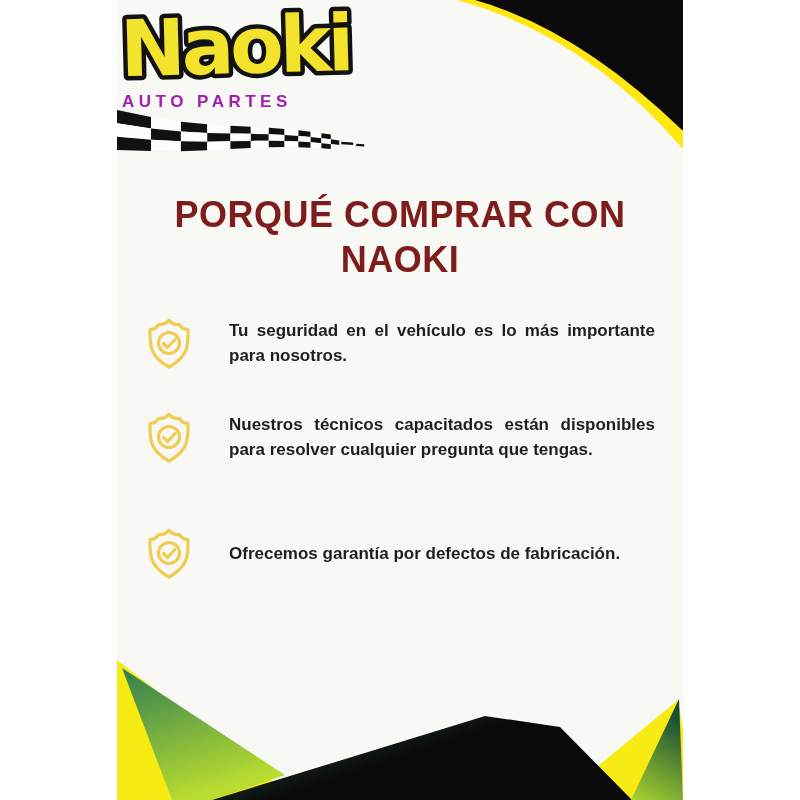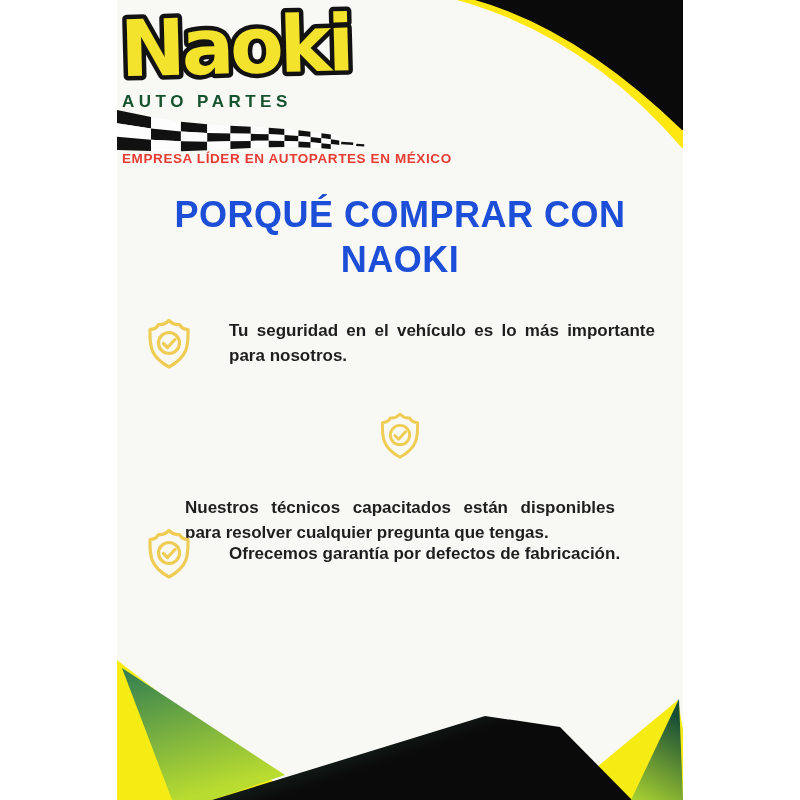--- a/index.html
+++ b/index.html
@@ -15,21 +15,21 @@
   .tagline{position:absolute;left:5px;top:151px;font-size:13.5px;font-weight:bold;
            letter-spacing:0.6px;white-space:nowrap;}
 
   .heading{position:absolute;left:0;top:192px;width:566px;text-align:center;
            font-size:36px;font-weight:bold;line-height:1.25;letter-spacing:0.5px;}
 
   .benefit{position:absolute;left:28px;width:510px;display:flex;align-items:center;gap:36px;}
   .benefit .icon{flex:0 0 48px;}
   .benefit .btext{width:430px;font-size:17px;font-weight:bold;line-height:1.45;
                   text-align:justify;color:#1e1e1e;}
-  .b1{top:318px;} .b2{top:412px;flex-direction:column;} .b3{top:528px;align-items:center;}
+  .b1{top:318px;} .b2{top:412px;} .b3{top:528px;align-items:center;}
 </style>
 </head>
 <body>
 
 <div class="canvas">
   <div class="flyer">
 
     <svg class="decor" viewBox="0 0 566 800" xmlns="http://www.w3.org/2000/svg" aria-hidden="true">
       <defs>
         <linearGradient id="gGreenL" x1="0" y1="0" x2="0.35" y2="1">
@@ -55,21 +55,21 @@
       <polygon points="561,700 440,800 566,800 566,730" fill="#f6ec13"></polygon>
 
       <polygon points="95,800 368,716 443,727 515,800" fill="url(#gDark)"></polygon>
 
       <polygon points="562,699 514,800 566,800" fill="url(#gGreenR)"></polygon>
     </svg>
 
     <svg class="logo-svg" width="260" height="100" viewBox="0 0 260 100" xmlns="http://www.w3.org/2000/svg">
       <text x="2" y="76" font-family="DejaVu Sans, sans-serif" font-size="78" font-weight="bold" fill="#f3e32c" stroke="#121212" stroke-width="9" paint-order="stroke" stroke-linejoin="round" letter-spacing="-4" transform="rotate(-1.5 10 80)">Naoki</text>
     </svg>
-    <div class="subtitle" style="color: #14532d;">AUTO PARTES</div>
+    <div class="subtitle" style="color: #a21caf;">AUTO PARTES</div>
 
     <svg class="flag-svg" width="248" height="46" viewBox="0 0 248 46" xmlns="http://www.w3.org/2000/svg" aria-hidden="true">
         <polygon points="0,0 34,7.047667053901375 34,18.38796309120356 0,13.333333333333334" fill="#111111"></polygon>
         <polygon points="0,13.333333333333334 34,18.38796309120356 34,29.728259128505748 0,26.666666666666668" fill="#fdfdfd"></polygon>
         <polygon points="0,26.666666666666668 34,29.728259128505748 34,41.068555165807936 0,40" fill="#111111"></polygon>
         <polygon points="34,7.047667053901375 63.92,11.695972281654285 63.92,21.530370016732043 34,18.38796309120356" fill="#fdfdfd"></polygon>
         <polygon points="34,18.38796309120356 63.92,21.530370016732043 63.92,31.364767751809797 34,29.728259128505748" fill="#111111"></polygon>
         <polygon points="34,29.728259128505748 63.92,31.364767751809797 63.92,41.19916548688755 34,41.068555165807936" fill="#fdfdfd"></polygon>
         <polygon points="63.92,11.695972281654285 90.2496,14.316402021639501 90.2496,22.99193849686898 63.92,21.530370016732043" fill="#111111"></polygon>
         <polygon points="63.92,21.530370016732043 90.2496,22.99193849686898 90.2496,31.667474972098457 63.92,31.364767751809797" fill="#fdfdfd"></polygon>
@@ -99,23 +99,22 @@
         <polygon points="204.4247234640027,28.191939719640178 213.89375664832238,29.332225678401482 213.89375664832238,34.147174744976816 204.4247234640027,33.22896709363365" fill="#fdfdfd"></polygon>
         <polygon points="204.4247234640027,33.22896709363365 213.89375664832238,34.147174744976816 213.89375664832238,38.962123811552146 204.4247234640027,38.265994467627124" fill="#111111"></polygon>
         <polygon points="213.89375664832238,24.517276611826148 222.2265058505237,25.78279584099235 222.2265058505237,30.410429779204797 213.89375664832238,29.332225678401482" fill="#fdfdfd"></polygon>
         <polygon points="213.89375664832238,29.332225678401482 222.2265058505237,30.410429779204797 222.2265058505237,35.038063717417245 213.89375664832238,34.147174744976816" fill="#111111"></polygon>
         <polygon points="213.89375664832238,34.147174744976816 222.2265058505237,35.038063717417245 222.2265058505237,39.66569765562969 213.89375664832238,38.962123811552146" fill="#fdfdfd"></polygon>
         <rect x="224.2265058505237" y="31.66896927031811" width="12" height="2.6" fill="#111111" transform="rotate(4 224.2265058505237 32.96896927031811)"></rect>
         <rect x="239.2265058505237" y="33.762665240240715" width="8" height="2.2" fill="#111111" transform="rotate(4 239.2265058505237 34.862665240240716)"></rect>
         <rect x="250.2265058505237" y="35.35695727561531" width="5" height="1.8" fill="#111111" transform="rotate(4 250.2265058505237 36.25695727561531)"></rect>
       </svg>
 
-    <div class="tagline" style="color: rgb(231, 60, 52);">EMPRESA LÍDER  EN AUTOPARTES EN MÉXICO</div>
 
-    <div class="heading" style="color: #1d4ed8;">
+    <div class="heading" style="color: #7f1d1d;">
       <div>PORQUÉ COMPRAR CON</div>
       <div>NAOKI</div>
     </div>
 
     <div class="benefit b1">
       <svg class="icon" width="48" height="52" viewBox="0 0 48 52" xmlns="http://www.w3.org/2000/svg">
         <g fill="none" stroke="#efcd55" stroke-width="3.2" stroke-linejoin="round" stroke-linecap="round">
           <path d="M24 2.5 C27 5.5 30.5 7 34.5 6.5 C36 9.5 39.5 11.5 43 11.5 C43 25 44.5 38 24 49 C3.5 38 5 25 5 11.5 C8.5 11.5 12 9.5 13.5 6.5 C17.5 7 21 5.5 24 2.5 Z"></path>
           <circle cx="24" cy="25" r="10.5"></circle>
           <polyline points="18.5,25.5 22.5,29.5 30,21.5"></polyline>

